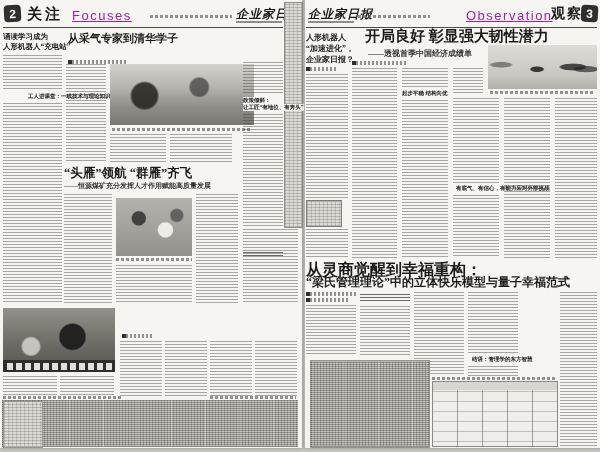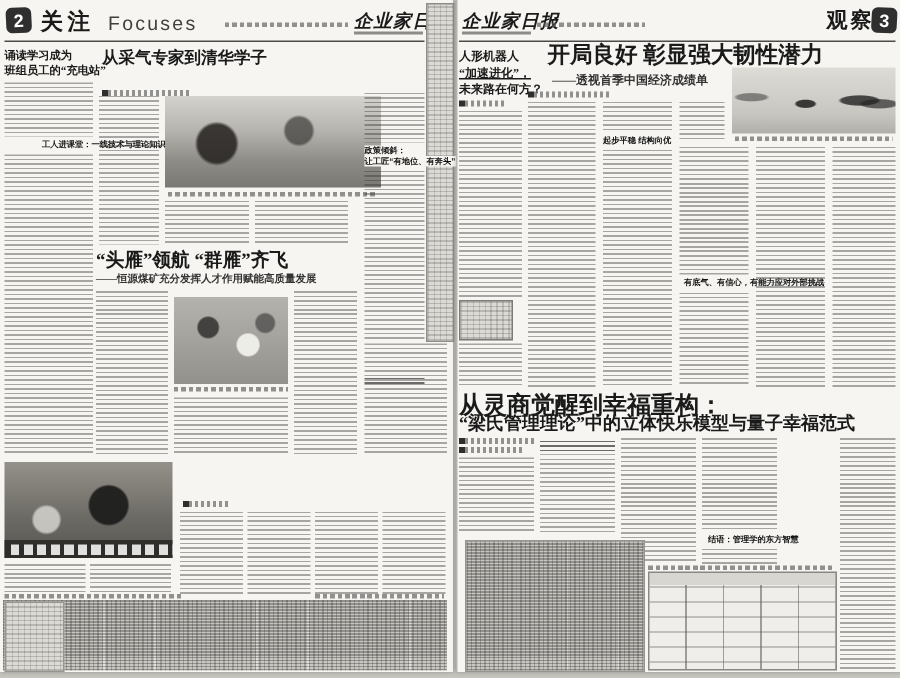--- a/index.html
+++ b/index.html
@@ -8,21 +8,21 @@
     background:#c6c4be;
     font-family:"Liberation Sans","DejaVu Sans",sans-serif;
     color:#1a1a1a;
   }
   .canvas{position:relative;width:600px;height:452px;overflow:hidden;}
   .page{position:absolute;top:0;height:448px;background:#f6f5f1;box-shadow:0 0 3px rgba(0,0,0,.25);}
   .abs{position:absolute;}
   .serif{font-family:"Liberation Serif","DejaVu Serif",serif;text-align:right;}
   .bold{font-weight:bold;}
   .nowrap{white-space:nowrap;}
-  .lightsec{color:#404040;letter-spacing:1.5px;}
+  .lightsec{color:#a21caf;letter-spacing:1.5px;text-decoration:underline;}
   .badge{
     position:absolute;width:17px;height:17px;border-radius:4px;
     background:#2f2f2f;color:#ffffff;font-weight:bold;font-size:12px;
     display:flex;align-items:center;justify-content:center;
   }
   .rule{position:absolute;height:1px;background:#4a4a48;}
   
   .gk{position:absolute;background-image:repeating-linear-gradient(180deg,rgba(55,55,55,.42) 0 1px,transparent 1px 3px);}
   .gk2{position:absolute;background-image:repeating-linear-gradient(180deg,rgba(22,22,22,.62) 0 1px,transparent 1px 3px);}
   .gkt{position:absolute;height:3px;background-image:repeating-linear-gradient(90deg,rgba(90,90,90,.65) 0 3px,transparent 3px 5px);}
@@ -95,21 +95,21 @@
     <div class="abs serif bold" style="left:27px;top:5px;font-size:15px;letter-spacing:3px;">关注</div>
     <div class="abs lightsec" style="left:72px;top:8px;font-size:13px;">Focuses</div>
     <div class="gkt" style="left:150px;top:15px;width:82px;"></div>
     <div class="abs mast serif" style="left:236px;top:6px;">企业家日报</div>
     <div class="mast-sub" style="left:236px;top:21px;width:46px;"></div>
     <div class="rule" style="left:3px;top:27px;width:280px;"></div>
 
     <div class="noiseL" style="left:284px;top:2px;width:17px;height:224px;border:1px solid #8e8c86;"></div>
 
     <div class="abs bold serif" style="left:3px;top:32px;font-size:7.5px;">诵读学习成为</div>
-    <div class="abs bold serif" style="left:3px;top:42px;font-size:7.5px;">班组员工的“充电站”</div>
+    <div class="abs bold serif" style="left:3px;top:42px;font-size:7.5px;">人形机器人“充电站”</div>
     <div class="gk" style="left:3px;top:55px;width:59px;height:36px;"></div>
     <div class="crosshead" style="left:28px;top:93px;">工人进课堂：一线技术与理论知识双提升</div>
     <div class="gk" style="left:3px;top:103px;width:59px;height:200px;"></div>
 
     <div class="abs bold serif" style="left:68px;top:31px;font-size:11px;">从采气专家到清华学子</div>
     <div class="byl" style="left:68px;top:60px;width:56px;"></div>
     <div class="photo ph-gas" style="left:110px;top:64px;width:144px;height:61px;"></div>
     <div class="gkt" style="left:112px;top:128px;width:140px;"></div>
     <div class="gk" style="left:66px;top:64px;width:40px;height:99px;"></div>
     <div class="gk" style="left:110px;top:134px;width:56px;height:29px;"></div>
@@ -146,27 +146,28 @@
     <div class="gkt" style="left:210px;top:396px;width:86px;"></div>
     <div class="noise" style="left:2px;top:400px;width:296px;height:47px;"></div>
     <div class="noiseL" style="left:3px;top:401px;width:38px;height:45px;border:1px solid #97958f;"></div>
   </div>
 
   <div class="page" style="left:304px;width:296px;border-left:1px solid #b5b3ad;"></div>
 
   <div class="abs mast serif" style="left:308px;top:6px;">企业家日报</div>
   <div class="mast-sub" style="left:308px;top:21px;width:46px;"></div>
   <div class="gkt" style="left:358px;top:15px;width:72px;"></div>
+  <div class="abs lightsec" style="left:466px;top:8px;font-size:13px;">Observation</div>
   <div class="abs serif bold" style="left:551px;top:5px;font-size:14px;letter-spacing:2px;">观察</div>
   <div class="badge" style="left:581px;top:5px;transform:rotate(3deg);">3</div>
   <div class="rule" style="left:306px;top:27px;width:291px;"></div>
 
   <div class="abs bold serif" style="left:306px;top:32px;font-size:8px;">人形机器人</div>
-  <div class="abs bold serif" style="left:306px;top:43px;font-size:8px;text-decoration:underline;">“加速进化”，</div>
-  <div class="abs bold serif" style="left:306px;top:54px;font-size:8px;">未来路在何方？</div>
+  <div class="abs bold serif" style="left:306px;top:43px;font-size:8px;">“加速进化”，</div>
+  <div class="abs bold serif" style="left:306px;top:54px;font-size:8px;">企业家日报？</div>
   <div class="byl" style="left:306px;top:67px;width:26px;"></div>
   <div class="gk" style="left:306px;top:74px;width:42px;height:124px;"></div>
   <div class="noiseL" style="left:306px;top:200px;width:34px;height:25px;border:1px solid #7d7b76;"></div>
   <div class="gk" style="left:306px;top:229px;width:42px;height:29px;"></div>
 
   <div class="abs bold serif nowrap" style="left:365px;top:27px;font-size:15px;">开局良好 彰显强大韧性潜力</div>
   <div class="abs bold serif nowrap" style="left:368px;top:48px;font-size:8px;color:#333;">——透视首季中国经济成绩单</div>
   <div class="byl" style="left:352px;top:61px;width:52px;"></div>
   <div class="photo ph-robot" style="left:488px;top:45px;width:109px;height:44px;"></div>
   <div class="gkt" style="left:490px;top:91px;width:105px;"></div>

